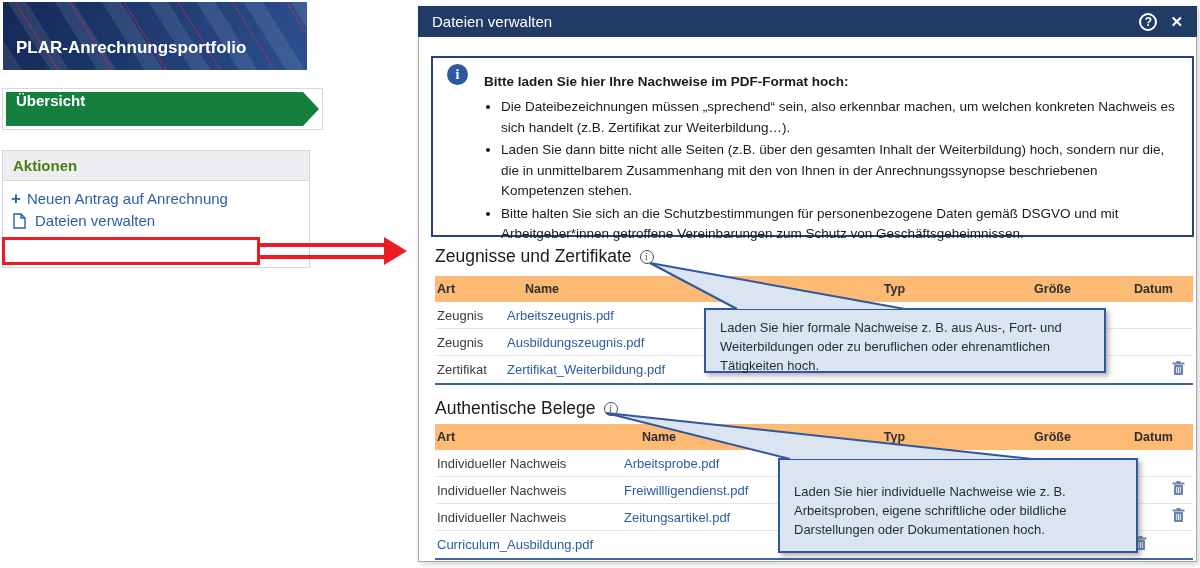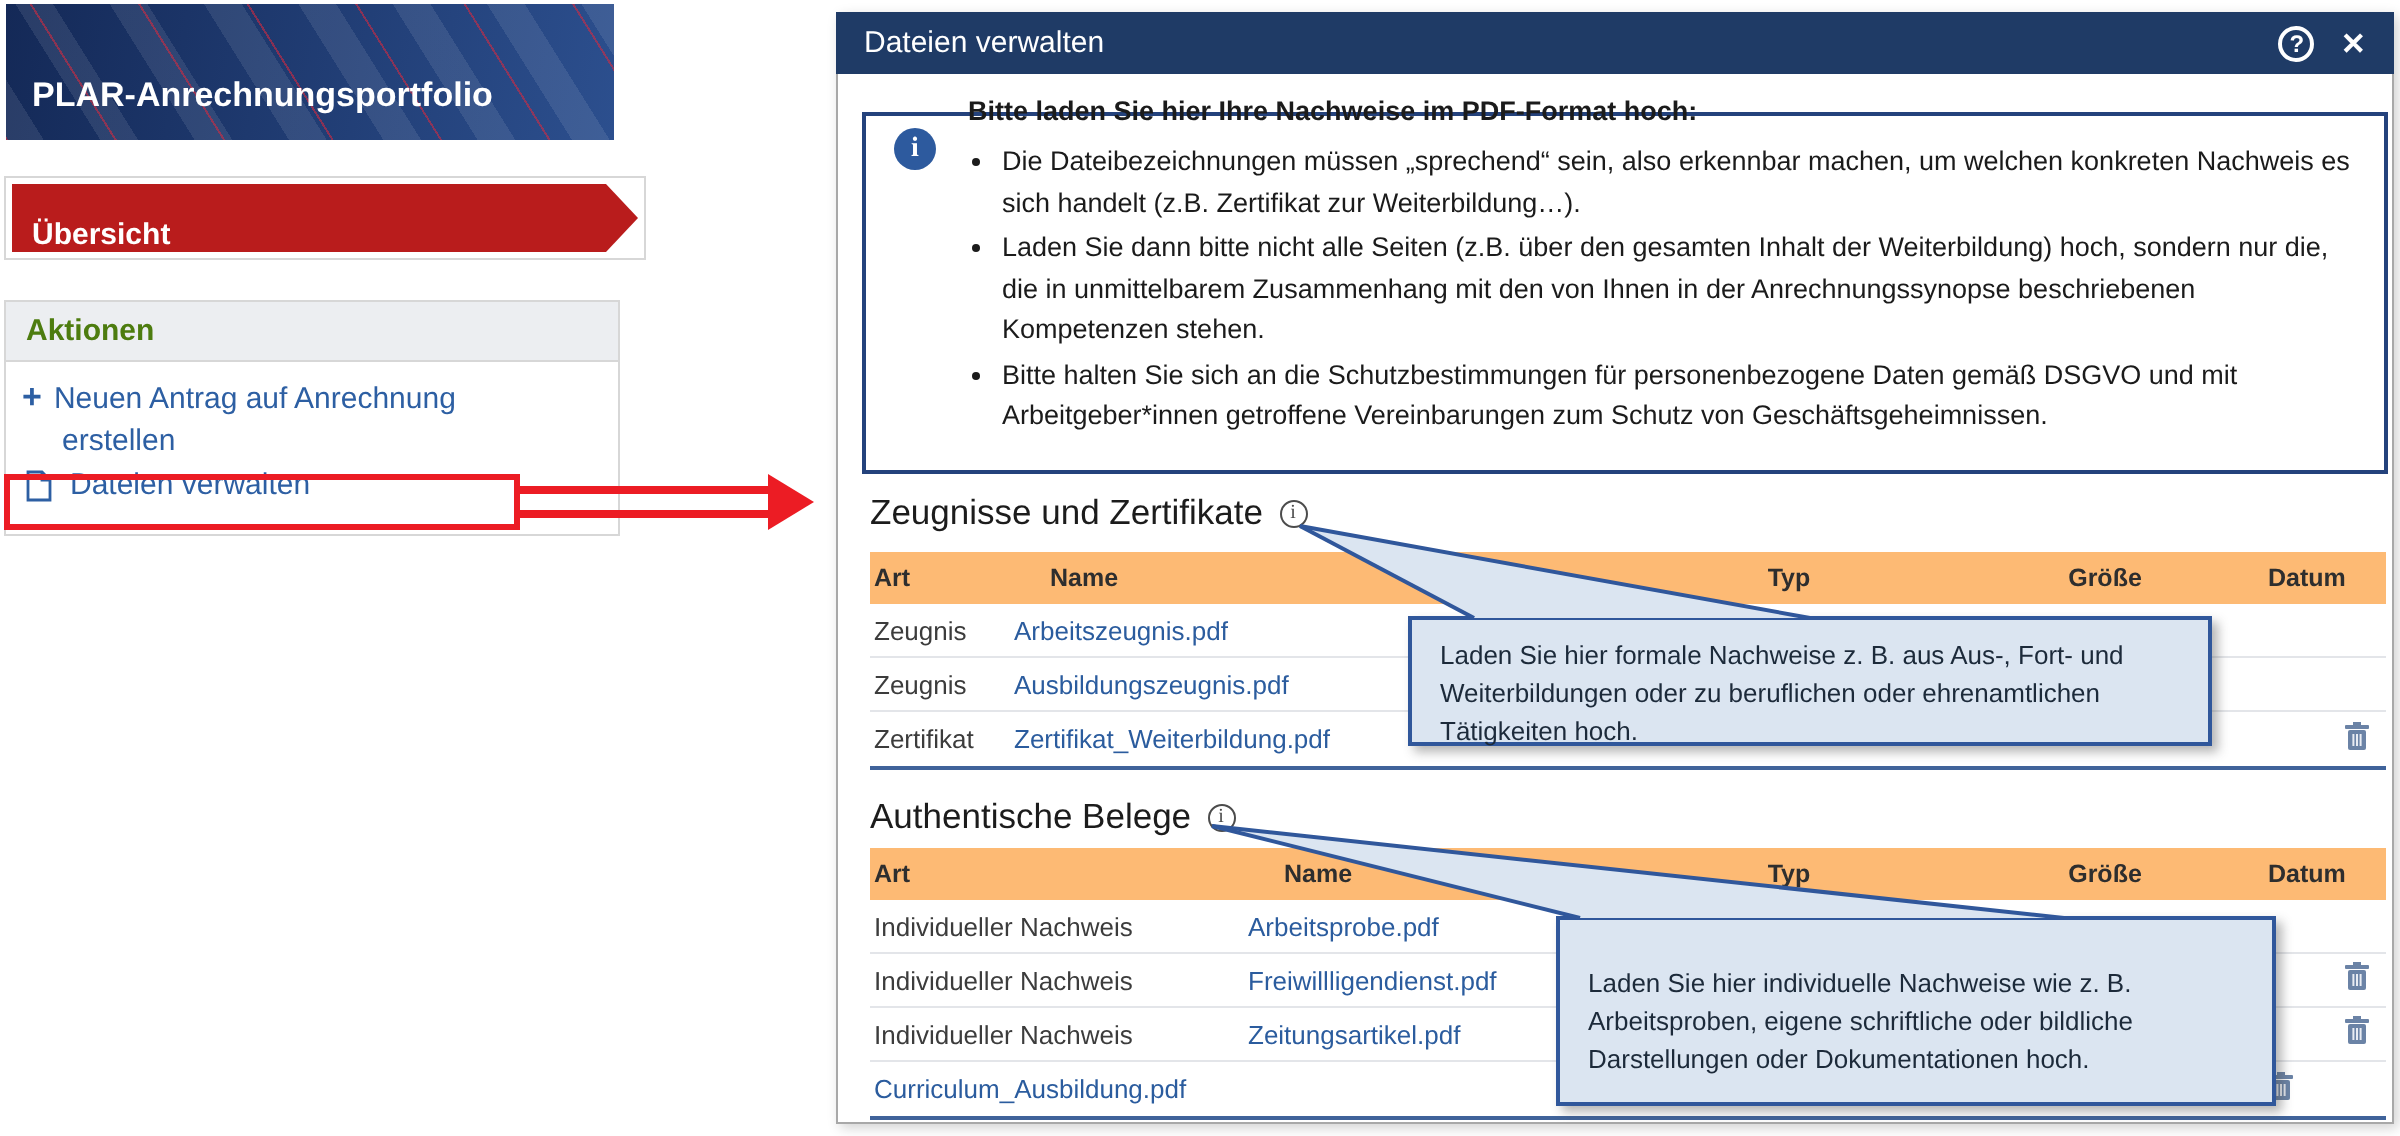--- a/index.html
+++ b/index.html
@@ -8,22 +8,22 @@
 
   
   .sb-header { position:absolute; left:3px; top:2px; width:304px; height:68px;
     background:
       repeating-linear-gradient(58deg, rgba(220,40,60,.55) 0 1px, transparent 1px 46px),
       repeating-linear-gradient(58deg, rgba(255,255,255,.09) 0 16px, transparent 16px 40px),
       linear-gradient(100deg,#142957,#2c4f8e);
     color:#fff; font-size:17px; font-weight:600; display:flex; align-items:flex-end; padding:0 0 12px 13px; }
   .sb-nav-box { position:absolute; left:2px; top:88px; width:321px; height:42px;
     border:1px solid #d7d7d7; background:#fff; padding:3px; }
-  .sb-nav-arrow { height:100%; background:#b91c1c; color:#fff; font-size:15px; font-weight:600;
-    display:flex; align-items:flex-end; padding-left:10px;
+  .sb-nav-arrow { height:100%; background:#15803d; color:#fff; font-size:15px; font-weight:600;
+    display:flex; align-items:flex-start; padding-left:10px;
     clip-path:polygon(0 0, calc(100% - 16px) 0, 100% 50%, calc(100% - 16px) 100%, 0 100%); }
   .sb-actions { position:absolute; left:2px; top:150px; width:308px; height:118px;
     border:1px solid #d7d7d7; background:#fff; }
   .sb-actions-header { background:#eceef1; border-bottom:1px solid #d7d7d7; height:30px;
     font-size:15px; font-weight:700; color:#4d7c0f; display:flex; align-items:center; padding-left:10px; }
   .sb-link { color:#2d5fa3; font-size:15px; cursor:pointer; }
   .sb-link .txt { display:inline-block; }
   .lnk1 { padding:7px 10px 0 8px; line-height:21px; }
   .lnk1 .plus { font-weight:700; font-size:17px; margin-right:6px; }
   .lnk1 .wrap2 { display:block; padding-left:20px; }
@@ -43,21 +43,21 @@
   .help-circle { width:18px; height:18px; border:2px solid #fff; border-radius:50%;
     font-size:12px; font-weight:700; display:flex; align-items:center; justify-content:center;
     margin-right:13px; cursor:pointer; }
   .close-x { font-size:15px; font-weight:700; margin-right:14px; cursor:pointer; }
 
   .info-box { position:absolute; left:431px; top:56px; width:763px; height:181px;
     border:2px solid #24427c; background:#fff; }
   .info-icon { position:absolute; left:447px; top:64px; width:21px; height:21px; border-radius:50%;
     background:#2d5a9e; color:#fff; font-size:14px; font-weight:700; font-family:"Liberation Serif",serif;
     display:flex; align-items:center; justify-content:center; }
-  .info-text { position:absolute; left:484px; top:46px; width:696px; font-size:13.5px; color:#1b1b1b; }
+  .info-text { position:absolute; left:484px; top:72px; width:696px; font-size:13.5px; color:#1b1b1b; }
   .info-text .intro { font-weight:700; line-height:20px; }
   .info-text ul { margin-top:5px; padding-left:17px; }
   .info-text li { line-height:20.5px; margin-bottom:2px; }
 
   .sec-heading { position:absolute; font-size:17.5px; color:#1c1c1c; display:flex; align-items:center; gap:8px;text-align:center; }
   .circle-i { width:14px; height:14px; border:1.4px solid #4c4c4c; border-radius:50%; color:#4c4c4c;
     font-size:10px; font-family:"Liberation Serif",serif; display:flex; align-items:center; justify-content:center;
     cursor:pointer; }
 
   .tbl { position:absolute; width:758px; border-bottom:2px solid #40639a; }
@@ -92,21 +92,20 @@
   <div class="sb-nav-box">
     <div class="sb-nav-arrow">
       <span>Übersicht</span>
     </div>
   </div>
 
   <div class="sb-actions">
     <div class="sb-actions-header">Aktionen</div>
     <div class="sb-link lnk1">
       <span class="plus">+</span><span class="txt">Neuen Antrag auf Anrechnung</span>
-      <span class="wrap2">erstellen</span>
     </div>
     <div class="sb-link lnk2">
       <span style="line-height:0;">
         <svg width="13" height="16" viewBox="0 0 13 16" fill="none" stroke="#2d5fa3" stroke-width="1.4">
           <path d="M1 1 h7 l4 4 v10 h-11 z"></path>
             <path d="M8 1 v4 h4"></path>
         </svg>
       </span>
       <span class="txt">Dateien verwalten</span>
     </div>

